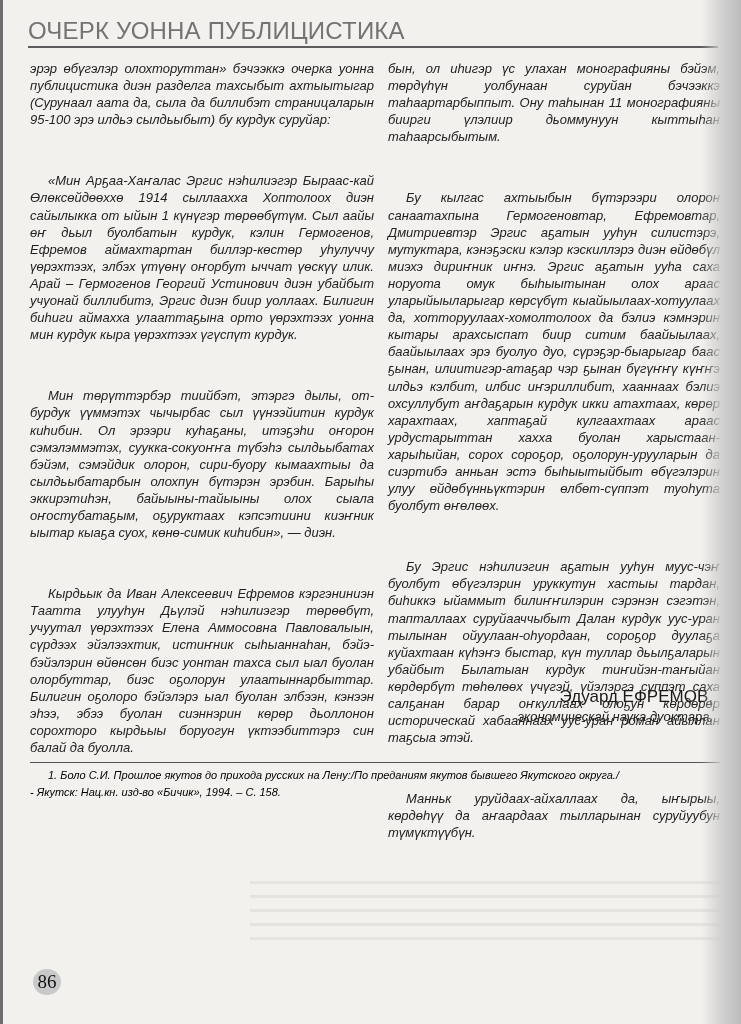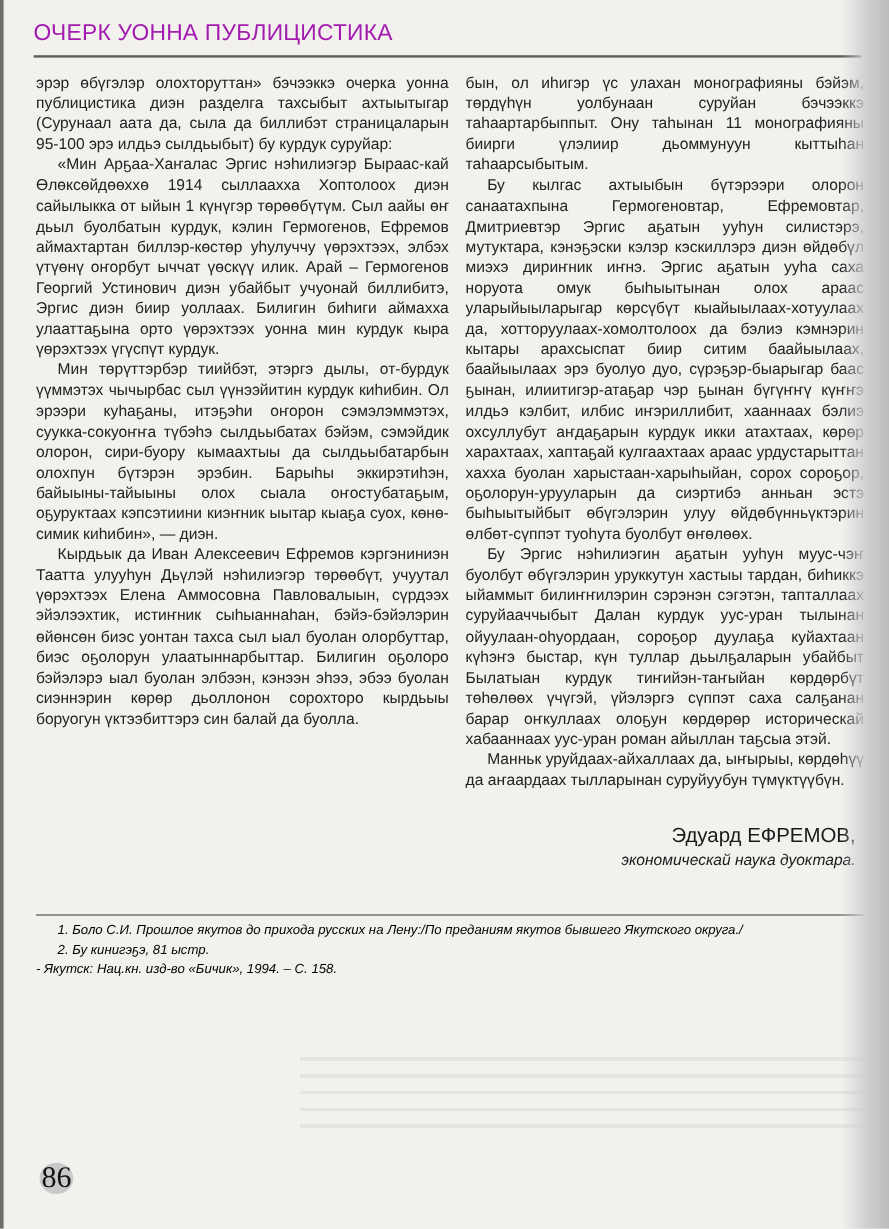--- a/index.html
+++ b/index.html
@@ -7,49 +7,49 @@
     width:741px; height:1024px; overflow:hidden; position:relative;
     background:#f3f1ee;
     font-family:"Liberation Sans", sans-serif; color:#1f1f1f;
   }
   .page-shadow {
     position:absolute; right:0; top:0; width:40px; height:1024px;
     background:linear-gradient(to right, rgba(243,241,238,0) 0%, #cfcfcf 55%, #bcbcbc 100%);
   }
   .left-edge { position:absolute; left:0; top:0; width:3px; height:1024px; background:#6e6e6e; }
   .header {
-    position:absolute; left:28px; top:17px; font-size:19px; color:#a21caf; letter-spacing:0.2px;
+    position:absolute; left:28px; top:17px; font-size:24px; color:#737373; letter-spacing:0.2px;
   }
   .header-rule { position:absolute; left:28px; top:46px; width:690px; height:2px; background:#5c5c5c; }
   .col {
     position:absolute; top:60px; width:344px;
     font-size:13px; line-height:17.1px; text-align:justify; color:#222;
   }
-  .col p { margin:0; text-indent:0; }
-  .col p.ind { text-indent:18px; }
+  .col p { margin:0; text-indent:0;font-style:italic; }
+  .col p.ind { text-indent:18px;margin-top:44px; }
   .col-left { left:30px; }
   .col-right { left:388px; width:332px; }
   .sig { position:absolute; right:28px; top:687px; text-align:right; }
   .sig-name { font-size:17px; color:#1a1a1a; }
   .sig-role { font-size:13px; font-style:italic; color:#1a1a1a; margin-top:2px; }
   .fn-rule { position:absolute; left:30px; top:762px; width:690px; height:1px; background:#555; }
   .footnotes {
     position:absolute; left:30px; top:767px; width:690px;
     font-size:11px; line-height:16.5px; font-style:italic; color:#000000;
     font-family:"Liberation Sans Narrow","Liberation Sans", sans-serif;
   }
   .footnotes p { margin:0; }
   .footnotes .ind { padding-left:18px; }
   .ghost {
     position:absolute; left:250px; top:870px; width:470px; height:70px;
     background:repeating-linear-gradient(to bottom, transparent 0 11px, rgba(0,0,0,0.06) 11px 14px);
   }
   .page-number {
     position:absolute; left:33px; top:969px; width:28px; height:26px; border-radius:50%;
-    background:#c9c9c9; font-family:"Liberation Serif", serif; font-size:25px; line-height:26px;
+    background:#c9c9c9; font-family:"Liberation Serif", serif; font-size:19px; line-height:26px;
     text-align:center; color:#111;
   }
 </style>
 </head>
 <body>
 
 <div class="left-edge"></div>
 
 <div class="header">ОЧЕРК УОННА ПУБЛИЦИСТИКА</div>
 <div class="header-rule"></div>
@@ -69,21 +69,20 @@
 </div>
 
 <div class="sig">
   <div class="sig-name">Эдуард ЕФРЕМОВ,</div>
   <div class="sig-role">экономическай наука дуоктара.</div>
 </div>
 
 <div class="fn-rule"></div>
 <div class="footnotes">
   <p class="ind">1. Боло С.И. Прошлое якутов до прихода русских на Лену:/По преданиям якутов бывшего Якутского округа./</p>
-  <p class="ind">2. Бу кинигэҕэ, 81 ыстр.</p>
   <p>- Якутск: Нац.кн. изд-во «Бичик», 1994. – С. 158.</p>
 </div>
 
 <div class="ghost"></div>
 
 <div class="page-number">86</div>
 
 <div class="page-shadow"></div>
 
 </body></html>

